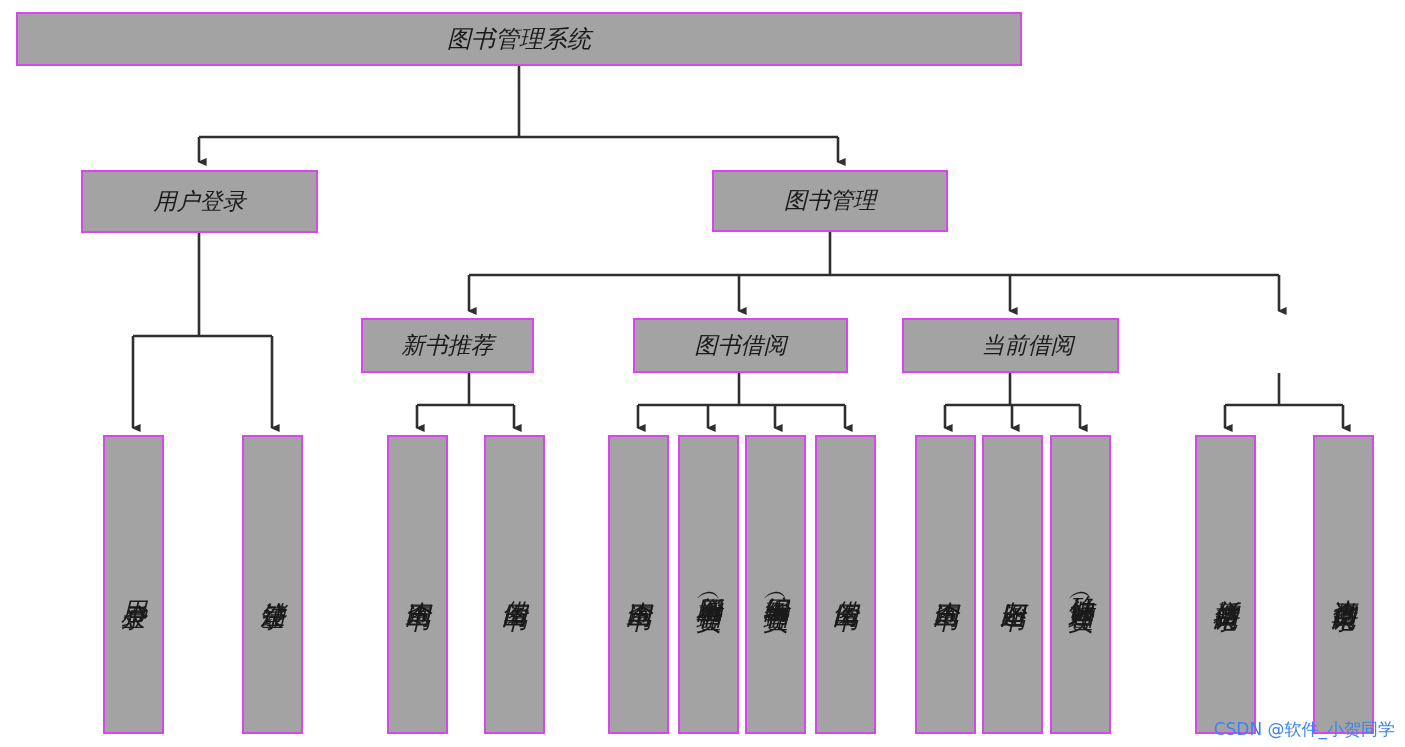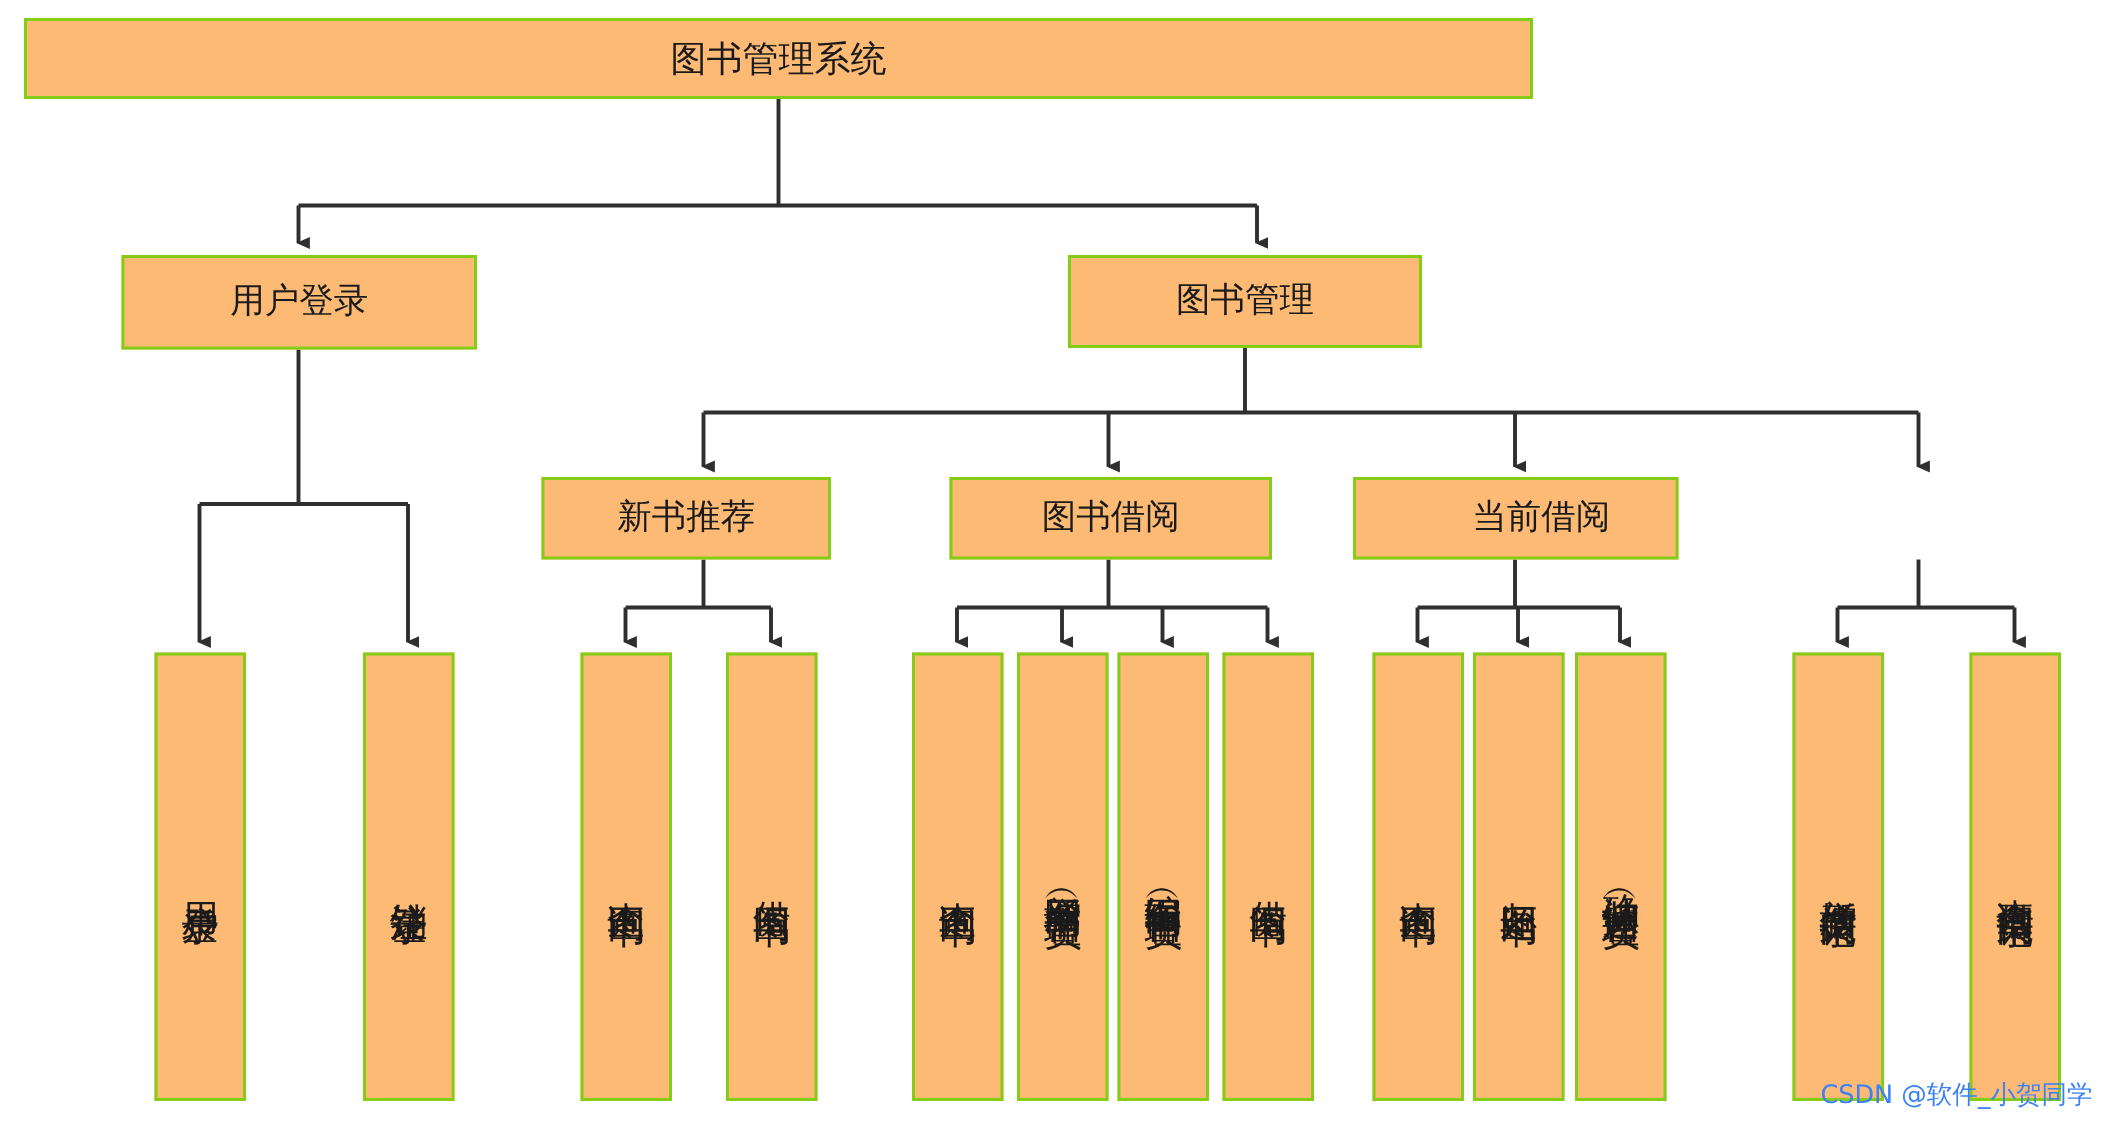--- a/index.html
+++ b/index.html
@@ -22,26 +22,27 @@
     position: absolute;
     left: 0;
     top: 0;
     width: 1405px;
     height: 747px;
     pointer-events: none;
   }
   .node {
     position: absolute;
     box-sizing: border-box;
-    background: #fdba74;
-    border: 2px solid #84cc16;
+    background: #a3a3a3;
+    border: 2px solid #d946ef;
     display: flex;
     align-items: center;
     justify-content: center;
     z-index: 2;
+    font-style: italic;
   }
   .node .node-label {
     color: #1a1a1a;
     text-align: center;
     line-height: 1.18;
     white-space: nowrap;
   }
   .node.horizontal .node-label {
     font-size: 23px;
   }
@@ -133,21 +134,21 @@
   </div>
 
   <div class="node horizontal" style="left:81px; top:170px; width:237px; height:63px;">
     <span class="node-label">用户登录</span>
   </div>
 
   <div class="node horizontal" style="left:712px; top:170px; width:236px; height:62px;">
     <span class="node-label">图书管理</span>
   </div>
 
-  <div class="node horizontal" style="left:361px; top:318px; width:193px; height:55px;">
+  <div class="node horizontal" style="left:361px; top:318px; width:173px; height:55px;">
     <span class="node-label">新书推荐</span>
   </div>
 
   <div class="node horizontal" style="left:633px; top:318px; width:215px; height:55px;">
     <span class="node-label">图书借阅</span>
   </div>
 
   <div class="node horizontal" style="left:902px; top:318px; width:217px; height:55px;padding-left:34px;">
     <span class="node-label">当前借阅</span>
   </div>

